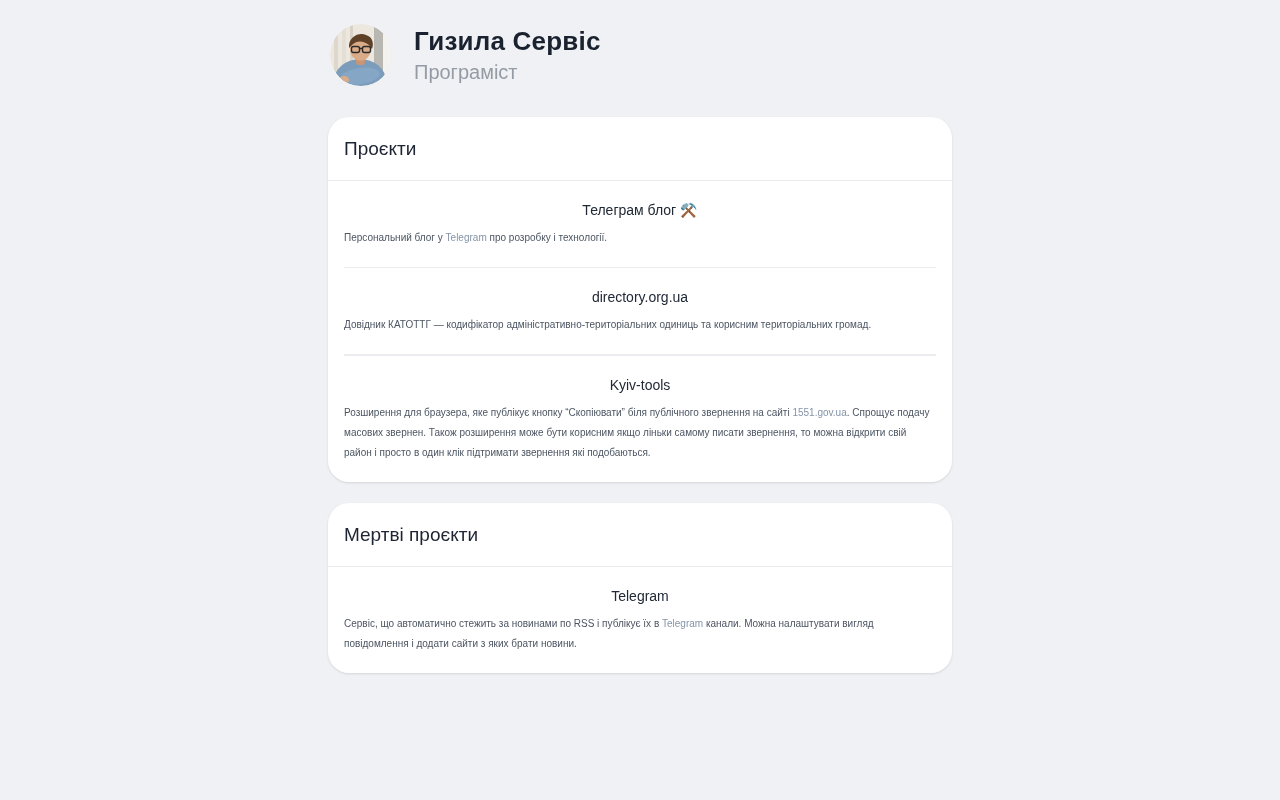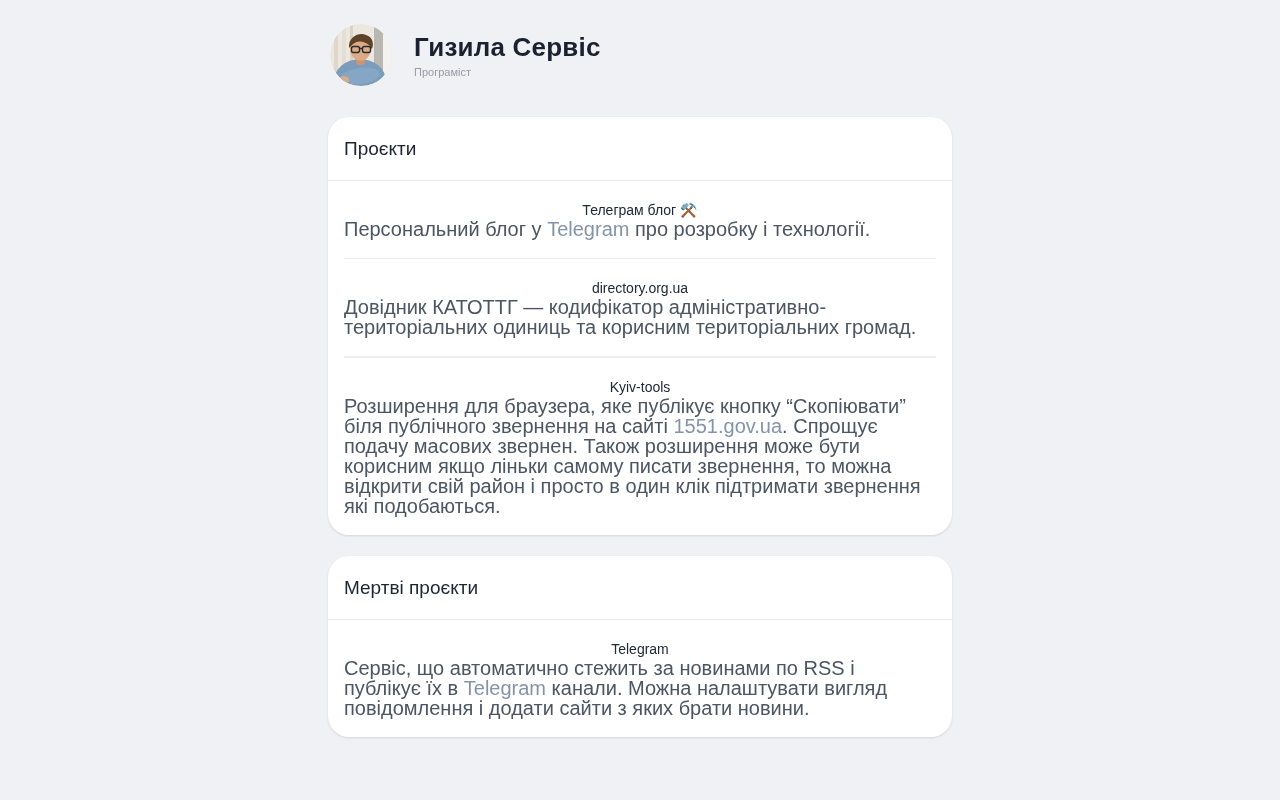--- a/index.html
+++ b/index.html
@@ -31,21 +31,21 @@
     display: block;
   }
   .profile-name {
     font-size: 26px;
     font-weight: 600;
     color: #1a2230;
     line-height: 1.2;
     letter-spacing: 0.2px;
   }
   .profile-role {
-    font-size: 11px;
+    font-size: 20px;
     color: #959ba5;
     margin-top: 3px;
   }
   .card {
     background: #ffffff;
     border-radius: 21px;
     box-shadow: 0 1px 2px rgba(20,24,35,0.05), 0 1px 3px rgba(20,24,35,0.07);
   }
   .card-projects { margin-bottom: 21px; }
   .card-header {
@@ -66,24 +66,25 @@
     margin: 0 16px;
   }
   .item-title {
     font-size: 14px;
     font-weight: 500;
     color: #212936;
     line-height: 17px;
     text-align: center;
   }
   .item-desc {
-    font-size: 20px;
+    font-size: 10px;
     font-weight: 400;
     color: #4c5562;
     line-height: 20px;
+    margin-top: 9px;
   }
   .inline-link {
     color: #8494a8;
     text-decoration: none;
     cursor: pointer;
   }
   .icon-emoji {
     font-size: 14px;
     margin-left: 4px;
   }

